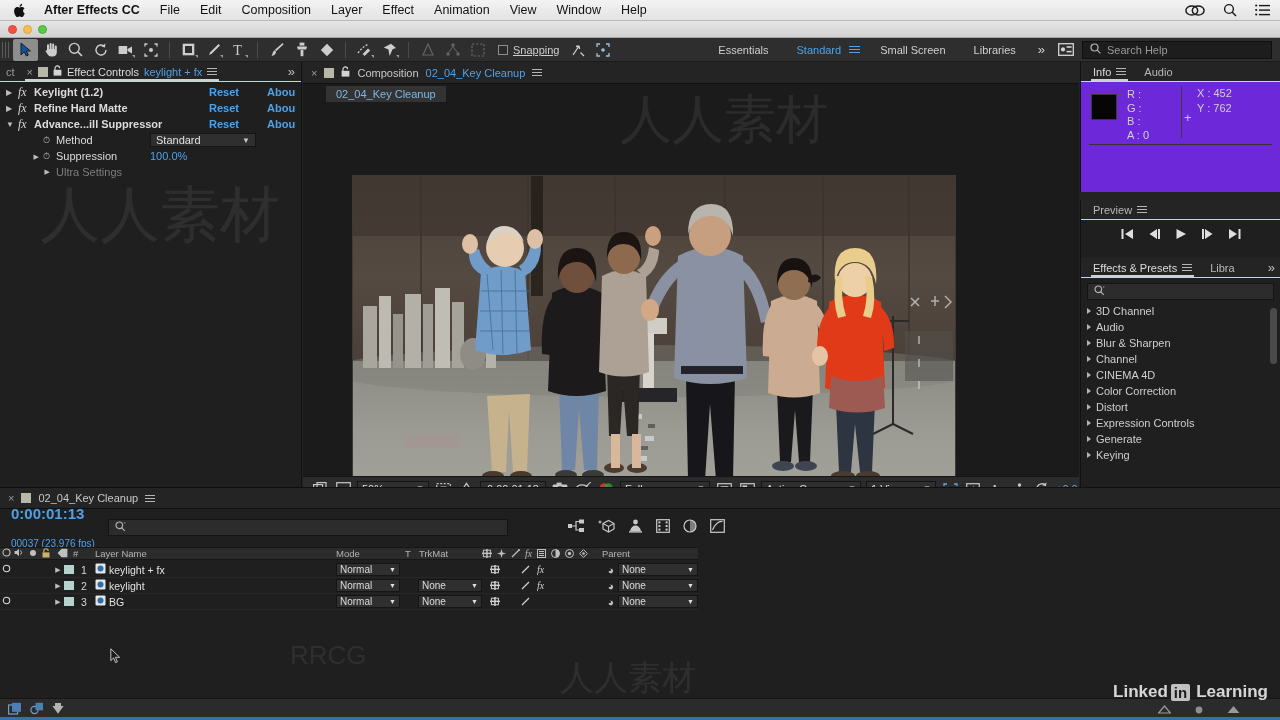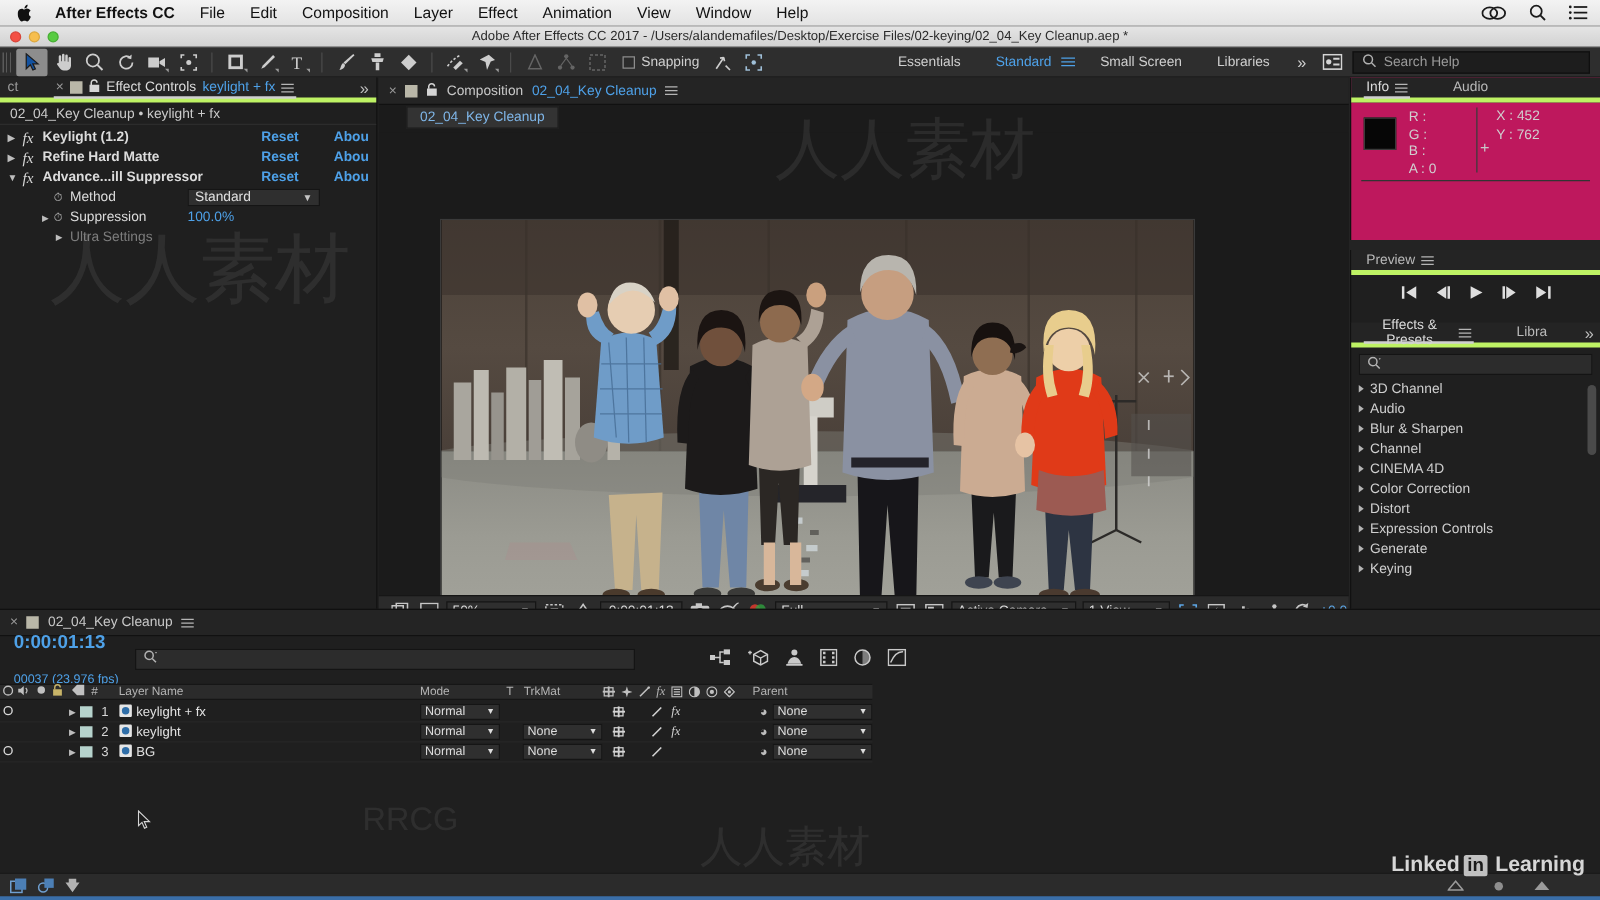--- a/index.html
+++ b/index.html
@@ -47,40 +47,40 @@
   .grip{ width:8px; height:16px; margin:0 3px 0 2px;
          background:repeating-linear-gradient(to right,#5a5a5a 0 1px,transparent 1px 3px); }
   .tool{ width:25px;height:22px; display:flex;align-items:center;justify-content:center;
          color:#cdcdcd; position:relative; }
   .tool.active{ background:#8d8d8d; border-radius:2px; }
   .tool.active svg{ fill:#1d1d1d; stroke:#1d1d1d; }
   .tool.dim{ opacity:.38; }
   .tool .tri{ position:absolute; right:3px; bottom:3px; width:0;height:0;
               border-left:3px solid transparent; border-top:3px solid #9a9a9a;}
   .tsep{ width:1px;height:16px;background:#4a4a4a; margin:0 6px; }
-  .snapbox{ display:flex;align-items:center; gap:5px; margin-left:8px; color:#cfcfcf; font-size:11px;}
+  .snapbox{ display:flex;align-items:center; gap:5px; margin-left:8px; color:#cfcfcf; font-size:11px;text-decoration:underline;}
   .chk{ width:10px;height:10px;border:1px solid #8d8d8d;background:#2b2b2b;}
   .ws{ display:flex;align-items:center;height:24px; margin-left:auto; }
   .ws .item{ padding:0 14px; color:#cfcfcf; font-size:11px; height:24px;
              display:flex;align-items:center;}
   .ws .item.sel{ color:#4ea1e8; }
   .ws .ham{ display:flex;flex-direction:column;gap:2px; margin-left:-6px; margin-right:6px;}
   .ws .ham i{ display:block;width:11px;height:1px;background:#4ea1e8;}
   .ws .chev{ color:#cfcfcf; font-size:13px; padding:0 8px; }
   .searchhelp{
     width:190px;height:18px; background:#1d1d1d; border:1px solid #0f0f0f;
     display:flex;align-items:center; gap:6px; padding:0 7px; color:#9a9a9a;
     margin-right:8px; margin-left:4px; font-size:11px;
   }
 
   
   .panel{ position:absolute; background:#1f1f1f; }
   .ptabs{
     height:20px; background:#242424; display:flex; align-items:center;
-    padding-left:6px; gap:24px; border-bottom:4px solid #bef264;
+    padding-left:6px; gap:6px; border-bottom:1px solid #bef264;
   }
   .ptab{ display:flex;align-items:center;gap:5px; height:20px; padding:0 6px;
          font-size:11px; color:#b9b9b9; position:relative;}
   .ptab.sel{ color:#dcdcdc; }
   .ptab.sel:after{ content:""; position:absolute;left:4px;right:4px;bottom:1px;height:2px;
                    background:#cfcfcf;}
   .ptab .close{ color:#9b9b9b; font-size:11px; }
   .ptab .sw{ width:10px;height:10px;background:#b9b7a8; }
   .ptab .blue{ color:#4ea1e8; }
   .hamico{ display:inline-flex;flex-direction:column;gap:2px; }
@@ -125,21 +125,21 @@
   .comp-bottom{ position:absolute; left:0; bottom:0; width:776px; height:24px;
                 background:#2b2b2b; border-top:1px solid #161616;
                 display:flex;align-items:center; gap:5px; padding-left:8px; font-size:11px;}
   .cb-ico{ width:18px;height:18px;display:flex;align-items:center;justify-content:center;color:#c6c6c6;}
   .cb-sel{ height:16px; background:#2f2f2f;border:1px solid #151515; color:#ddd;
            display:flex;align-items:center;justify-content:space-between; padding:0 4px; gap:6px;}
   .cb-tc{ height:16px;background:#2f2f2f;border:1px solid #151515;color:#ddd;
           display:flex;align-items:center;padding:0 6px;}
 
   
-  #infoPanel{ left:1080px; top:62px; width:200px; height:130px; background:#be185d;
+  #infoPanel{ left:1080px; top:62px; width:200px; height:130px; background:#6d28d9;
               border-left:1px solid #111;}
   .info-body{ padding:6px 8px 0 10px; display:flex; gap:10px; position:relative;}
   .swatch{ width:26px;height:26px;background:#060606;border:1px solid #3a3a3a;margin-top:6px;}
   .rgba{ font-size:11px; line-height:13.5px; color:#d0d0d0; }
   .vdiv{ position:absolute; left:100px; top:4px; width:1px; height:52px; background:#3b3b3b;}
   .xy{ position:absolute; left:116px; top:4px; font-size:11px; line-height:15px; color:#d0d0d0;}
   .plus{ position:absolute; left:103px; top:28px; color:#c9c9c9; font-size:13px;}
   .infoline{ position:absolute; left:8px; right:8px; top:62px; height:1px; background:#333;}
 
   #previewPanel{ left:1080px; top:200px; width:200px; height:60px; background:#1f1f1f;
@@ -246,21 +246,20 @@
       </span>
     </span>
   </div>
 
   <div class="titlebar">
     <div class="traffic">
       <span class="dot r"></span>
       <span class="dot y"></span>
       <span class="dot g"></span>
     </div>
-    <span>Adobe After Effects CC 2017 - /Users/alandemafiles/Desktop/Exercise Files/02-keying/02_04_Key Cleanup.aep *</span>
   </div>
 
   <div class="toolbar">
     <span class="grip"></span>
 
     <span class="tool active">
       <svg width="12" height="15" viewBox="0 0 12 15">
           <path d="M1 1 L1 13 L4.3 9.8 L6.3 14 L8.3 13.1 L6.3 9 L10.4 9 Z" fill="#1352a0"></path>
         </svg>
     </span>
@@ -440,21 +439,20 @@
         <span class="blue">keylight + fx</span>
         <span class="hamico">
             <i></i>
             <i></i>
             <i></i>
           </span>
       </span>
       <span style="margin-left:auto;margin-right:6px;color:#bdbdbd;font-size:13px">»</span>
     </div>
 
-    <div class="ec-sub">02_04_Key Cleanup • keylight + fx</div>
 
     <div style="padding-top:2px">
       <div class="ec-row">
         <span class="arrow">▶</span>
         <span class="fx">fx</span>
         <span class="nm">Keylight (1.2)</span>
         <span class="reset">Reset</span>
         <span class="about">Abou</span>
       </div>
       <div class="ec-row">

